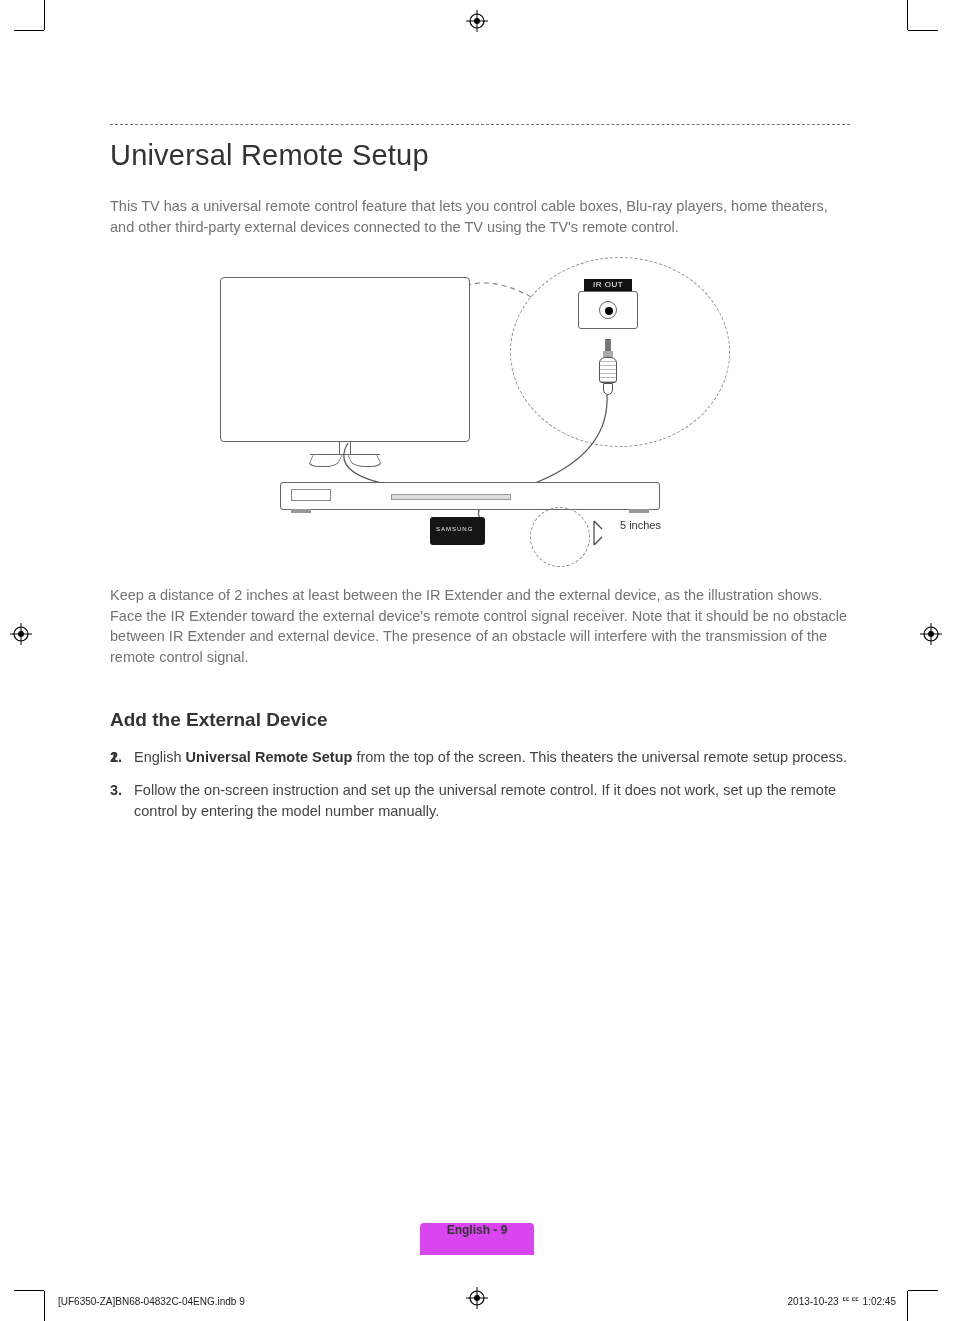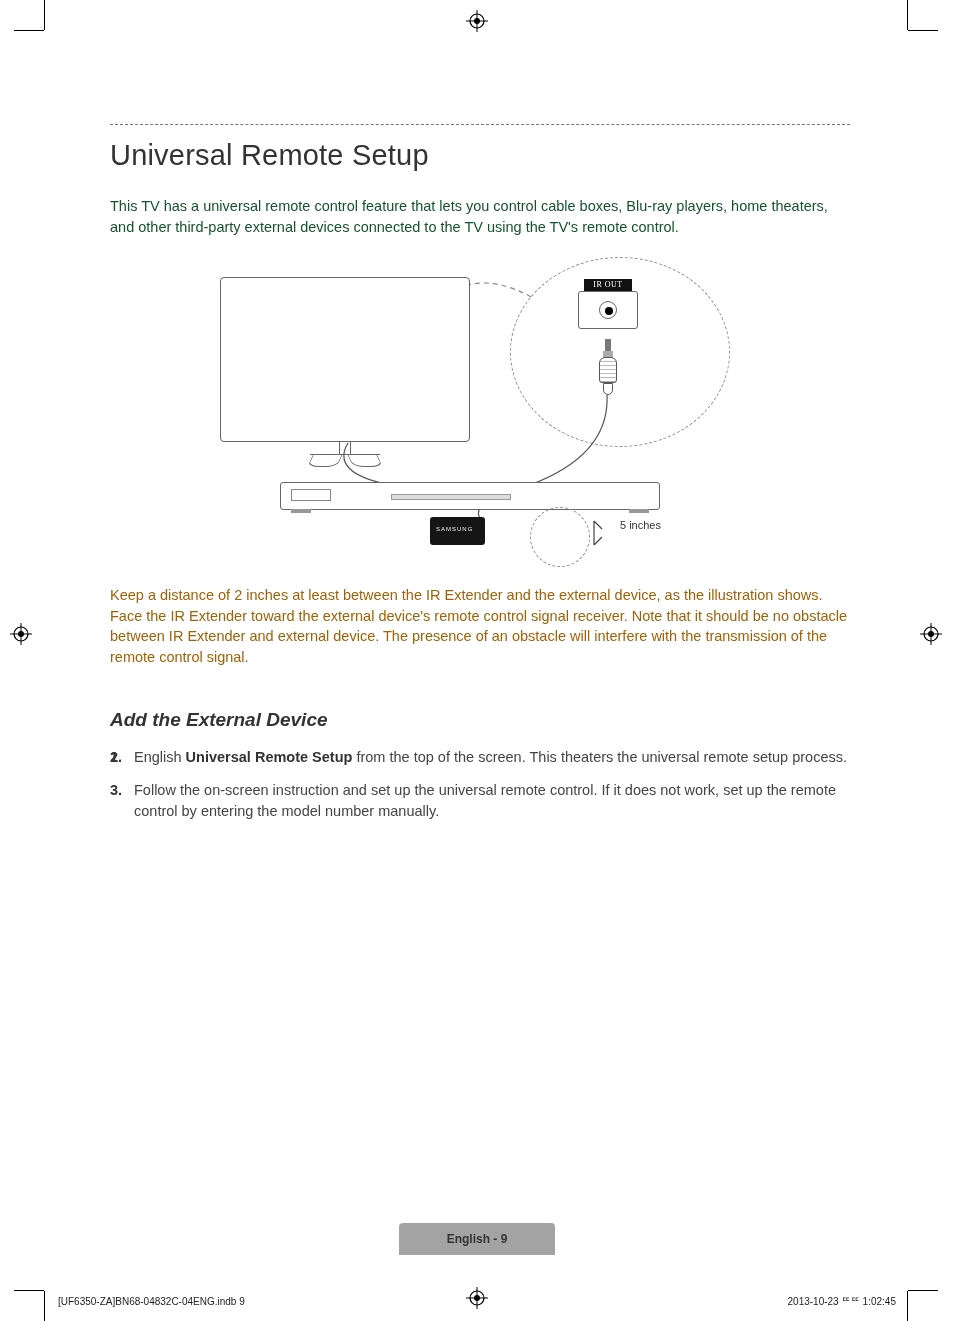--- a/index.html
+++ b/index.html
@@ -22,36 +22,36 @@
   .reg.top  { left: 466px; top: 10px; }
   .reg.left { left: 10px;  top: 623px; }
   .reg.right{ right: 12px; top: 623px; }
   .reg.bot  { left: 466px; bottom: 12px; }
   .reg svg { display: block; }
 
   
   .content { position: absolute; left: 110px; top: 124px; width: 740px; }
   .dashed { border: none; border-top: 1px dashed #777; margin-bottom: 14px; }
   h1.title { font-size: 29px; font-weight: 400; color: #333; letter-spacing: .2px; margin-bottom: 24px; }
-  p.intro { font-size: 14.5px; line-height: 1.42; color: #14532d; margin-bottom: 20px; }
+  p.intro { font-size: 14.5px; line-height: 1.42; color: #737373; margin-bottom: 20px; }
 
   
   .illus-wrap { position: relative; width: 520px; height: 310px; margin: 0 auto 18px auto; }
   .tv { position: absolute; left: 0; top: 20px; width: 250px; height: 165px; border: 1.5px solid #666; border-radius: 4px; background: #fff; }
   .tv-stand { position: absolute; left: 90px; top: 185px; width: 70px; height: 26px; }
   .tv-stand .neck { position: absolute; left: 29px; top: 0; width: 12px; height: 12px; background: #fff; border-left:1.5px solid #666; border-right:1.5px solid #666; }
   .tv-stand .base { position: absolute; left: 0; top: 12px; width: 70px; height: 0; border-top: 1.5px solid #666; }
   .tv-stand .base::before, .tv-stand .base::after { content:""; position:absolute; top:-1px; width:28px; height:12px; border:1.5px solid #666; border-top:none; border-radius: 0 0 40% 40%; }
   .tv-stand .base::before { left:0; transform: skewX(-25deg); }
   .tv-stand .base::after  { right:0; transform: skewX(25deg); }
 
   .dashed-circle { position: absolute; border: 1.5px dashed #8a8a8a; border-radius: 50%; }
   .dashed-circle.big { left: 290px; top: 0; width: 220px; height: 190px; }
   .ir-port { position: absolute; left: 358px; top: 22px; width: 60px; height: 50px; }
-  .ir-port .label { position:absolute; left: 6px; top: 0; width: 48px; height: 17px; background:#111; color:#fff; font-size:8px; text-align:center; line-height:12px; letter-spacing:.5px;font-family:Liberation Serif, serif; }
+  .ir-port .label { position:absolute; left: 6px; top: 0; width: 48px; height: 17px; background:#111; color:#fff; font-size:8px; text-align:center; line-height:12px; letter-spacing:.5px; }
   .ir-port .plate { position:absolute; left:0; top:12px; width:60px; height:38px; border:1.2px solid #666; border-radius:3px; background:#fff; }
   .ir-port .hole  { position:absolute; left:21px; top:22px; width:18px; height:18px; border:1.2px solid #666; border-radius:50%; background:#fff; }
   .ir-port .hole::after { content:""; position:absolute; left:5px; top:5px; width:8px; height:8px; background:#000; border-radius:50%; }
 
   .plug { position: absolute; left: 374px; top: 82px; width: 28px; height: 70px; }
   .plug .tip   { position:absolute; left:11px; top:0; width:6px; height:12px; background:#777; }
   .plug .ring  { position:absolute; left:9px; top:12px; width:10px; height:6px; background:#aaa; }
   .plug .body  { position:absolute; left:5px; top:18px; width:18px; height:26px; background:#fff; border:1.2px solid #555; border-radius:6px 6px 3px 3px;
                  background-image: repeating-linear-gradient(#0000 0, #0000 3px, #bbb 3px, #bbb 4px); }
   .plug .strain{ position:absolute; left:9px; top:44px; width:10px; height:12px; background:#fff; border:1.2px solid #555; border-radius:0 0 6px 6px; }
@@ -67,32 +67,32 @@
   .ir-ext .brand { position:absolute; left:6px; top:9px; font-size:6px; color:#eee; letter-spacing:1px; }
 
   .dashed-circle.small { left: 310px; top: 250px; width: 60px; height: 60px; }
   .bracket-2in { position:absolute; left: 372px; top: 262px; width: 48px; height: 28px; }
   .bracket-2in svg { display:block; }
   .bracket-2in .lbl { position:absolute; left: 28px; top: 0px; font-size: 11px; color:#333; white-space:nowrap; }
 
   
   .wire { position:absolute; }
 
-  p.caption { font-size: 14.5px; line-height: 1.42; color: #a16207; margin-top: 4px; }
-
-  h2.sub { font-size: 19px; font-weight: 700; color: #333; margin-top: 42px; margin-bottom: 16px; font-style: italic; }
+  p.caption { font-size: 14.5px; line-height: 1.42; color: #737373; margin-top: 4px; }
+
+  h2.sub { font-size: 19px; font-weight: 700; color: #333; margin-top: 42px; margin-bottom: 16px; }
 
   ol.steps { list-style: none; padding-left: 0; }
   ol.steps li { position: relative; padding-left: 24px; font-size: 14.5px; line-height: 1.42; color: #444; margin-bottom: 12px; }
   ol.steps li .num { position: absolute; left: 0; top: 0; font-weight: 700; color: #333; }
   .b { font-weight: 700; color: #333; }
   .kw { font-weight: 700; color: #555; }
 
   
-  .page-tab { position: absolute; left: 50%; transform: translateX(-50%); bottom: 66px; width: 156px; height: 32px; background: #a3a3a3; border-radius: 4px 4px 0 0; display:flex; align-items:center; justify-content:center; }
+  .page-tab { position: absolute; left: 50%; transform: translateX(-50%); bottom: 66px; width: 114px; height: 32px; background: #d946ef; border-radius: 4px 4px 0 0; display:flex; justify-content:center; }
   .page-tab span { font-size: 12px; font-weight: 700; color: #333; }
 
   
   .imprint { position: absolute; left: 58px; bottom: 14px; font-size: 10px; color: #222; }
   .imprint-r { position: absolute; right: 58px; bottom: 14px; font-size: 10px; color: #222; margin-left: 20px; }
 </style>
 </head>
 <body>
 
 <div class="page">

